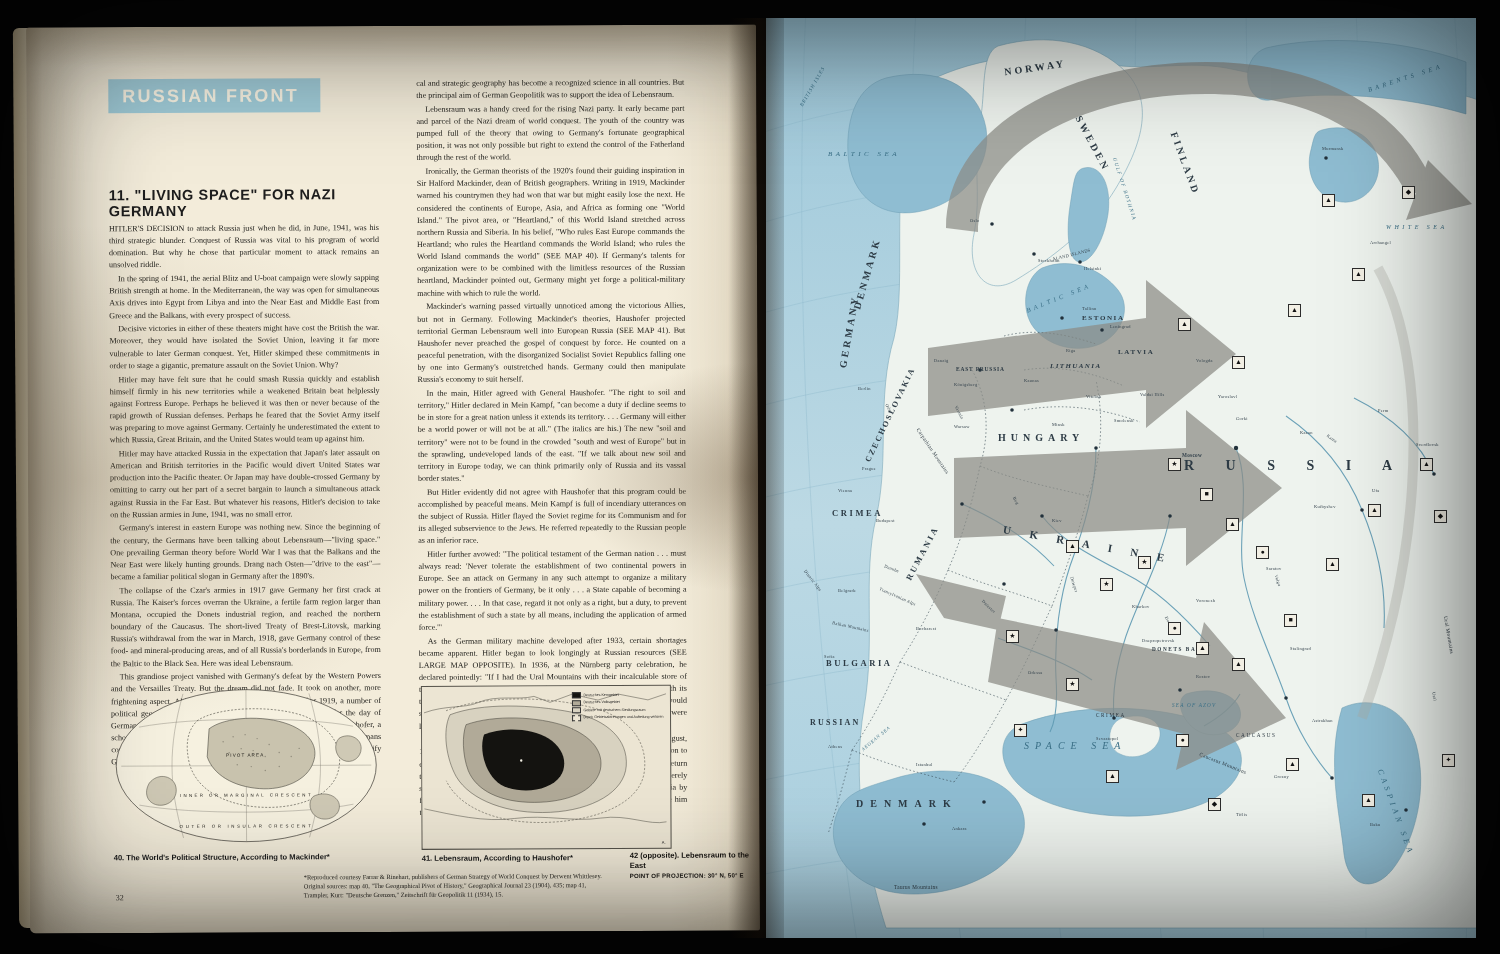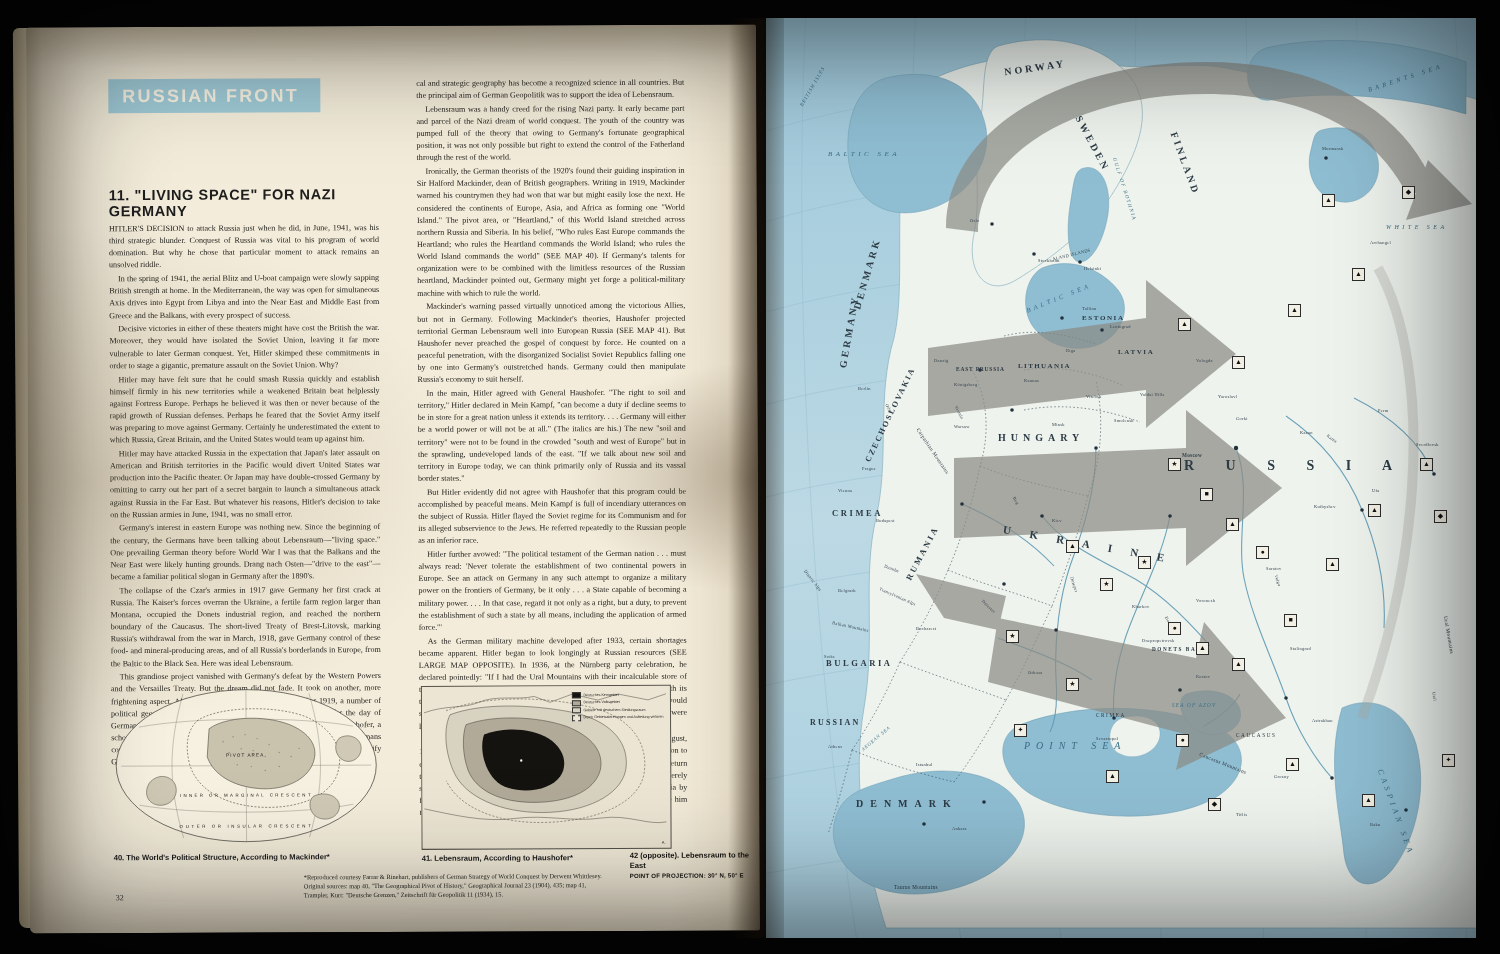--- a/index.html
+++ b/index.html
@@ -520,40 +520,40 @@
         </g>
       </svg>
 
       <div class="mlabel country" style="left:238px; top:44px; transform:rotate(-8deg);">NORWAY</div>
       <div class="mlabel country" style="left:296px; top:120px; transform:rotate(62deg);">SWEDEN</div>
       <div class="mlabel country" style="left:386px; top:140px; transform:rotate(70deg);">FINLAND</div>
       <div class="mlabel country" style="left:64px; top:250px; transform:rotate(-74deg);">DENMARK</div>
       <div class="mlabel country" style="left:46px; top:308px; transform:rotate(-80deg);">GERMANY</div>
       <div class="mlabel country" style="left:316px; top:296px; font-size:7px; letter-spacing:1.6px;">ESTONIA</div>
       <div class="mlabel country" style="left:308px; top:330px; font-size:7px; letter-spacing:1.6px;margin-left:44px;">LATVIA</div>
-      <div class="mlabel country" style="left:252px; top:344px; font-size:7px; letter-spacing:1.4px;">LITHUANIA</div>
+      <div class="mlabel country" style="left:284px; top:344px; font-size:7px; letter-spacing:1.4px;font-style:italic;">LITHUANIA</div>
       <div class="mlabel country" style="left:190px; top:348px; font-size:5.5px; letter-spacing:0.8px;">EAST PRUSSIA</div>
       <div class="mlabel country" style="left:232px; top:414px; letter-spacing:5px;">HUNGARY</div>
       <div class="mlabel country" style="left:72px; top:392px; transform:rotate(-64deg); font-size:8px; letter-spacing:2px;">CZECHOSLOVAKIA</div>
       <div class="mlabel country" style="left:66px; top:490px; font-size:8.5px; letter-spacing:2.6px;">CRIMEA</div>
       <div class="mlabel country" style="left:126px; top:530px; transform:rotate(-62deg); font-size:8.5px; letter-spacing:2.6px;">RUMANIA</div>
       <div class="mlabel country" style="left:60px; top:640px; font-size:8.5px; letter-spacing:2.6px;">BULGARIA</div>
       <div class="mlabel country" style="left:44px; top:700px; font-size:8px; letter-spacing:2.2px;">RUSSIAN</div>
       <div class="mlabel country" style="left:90px; top:780px; letter-spacing:7px;">DENMARK</div>
       <div class="mlabel country" style="left:236px; top:520px; font-size:11px; letter-spacing:8px; transform:rotate(10deg);">U K R A I N E</div>
       <div class="mlabel country" style="left:418px; top:440px; font-size:14px; letter-spacing:14px;">R U S S I A</div>
       <div class="mlabel small" style="left:330px; top:694px; letter-spacing:1.6px;">CRIMEA</div>
       <div class="mlabel small" style="left:470px; top:714px; letter-spacing:1.6px;">CAUCASUS</div>
 
       <div class="mlabel sea" style="left:600px; top:56px; transform:rotate(-18deg); font-size:6.5px;">BARENTS SEA</div>
       <div class="mlabel sea" style="left:62px; top:132px; font-size:7px;">BALTIC SEA</div>
       <div class="mlabel sea" style="left:258px; top:276px; font-size:6.5px; transform:rotate(-22deg);">BALTIC SEA</div>
       <div class="mlabel sea" style="left:620px; top:206px; font-size:6px;">WHITE SEA</div>
       <div class="mlabel sea" style="left:326px; top:168px; font-size:5.2px; transform:rotate(72deg); letter-spacing:1.4px;">GULF OF BOTHNIA</div>
-      <div class="mlabel sea" style="left:258px; top:722px; font-size:10px; letter-spacing:6px;">POINT SEA</div>
+      <div class="mlabel sea" style="left:258px; top:722px; font-size:10px; letter-spacing:6px;">SPACE SEA</div>
       <div class="mlabel sea" style="left:406px; top:684px; font-size:5.2px; letter-spacing:1.2px;">SEA OF AZOV</div>
       <div class="mlabel sea" style="left:584px; top:790px; font-size:8px; letter-spacing:4px; transform:rotate(70deg);">CASPIAN SEA</div>
       <div class="mlabel sea" style="left:24px; top:66px; font-size:5px; letter-spacing:1px; transform:rotate(-60deg);">BRITISH ISLES</div>
       <div class="mlabel sea" style="left:92px; top:718px; font-size:4.8px; letter-spacing:0.8px; transform:rotate(-40deg);">AEGEAN SEA</div>
 
       <div class="mlabel small" style="left:386px; top:628px; font-weight:bold; letter-spacing:1.6px;">DONETS BASIN</div>
       <div class="mlabel small" style="left:140px; top:430px; transform:rotate(56deg);">Carpathian Mountains</div>
       <div class="mlabel small" style="left:432px; top:742px; transform:rotate(22deg);">Caucasus Mountains</div>
       <div class="mlabel small" style="left:664px; top:614px; transform:rotate(80deg);">Ural Mountains</div>
       <div class="mlabel small" style="left:128px; top:866px;">Taurus Mountains</div>

